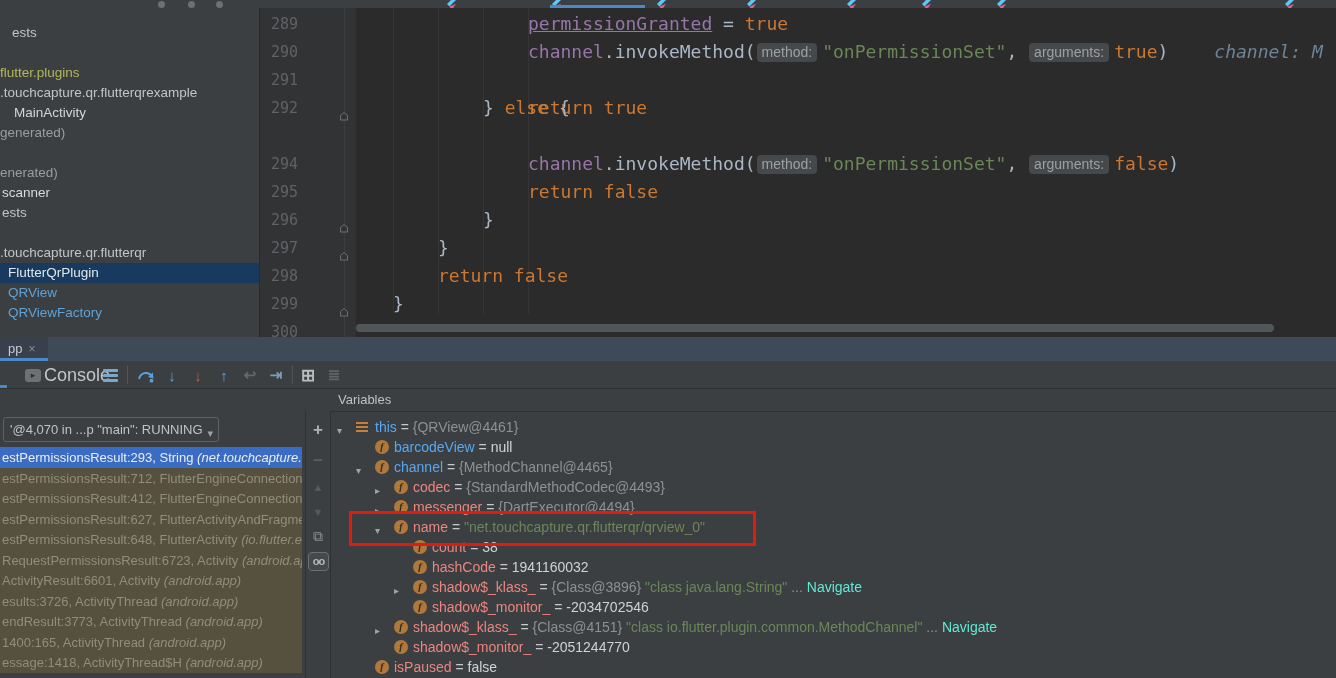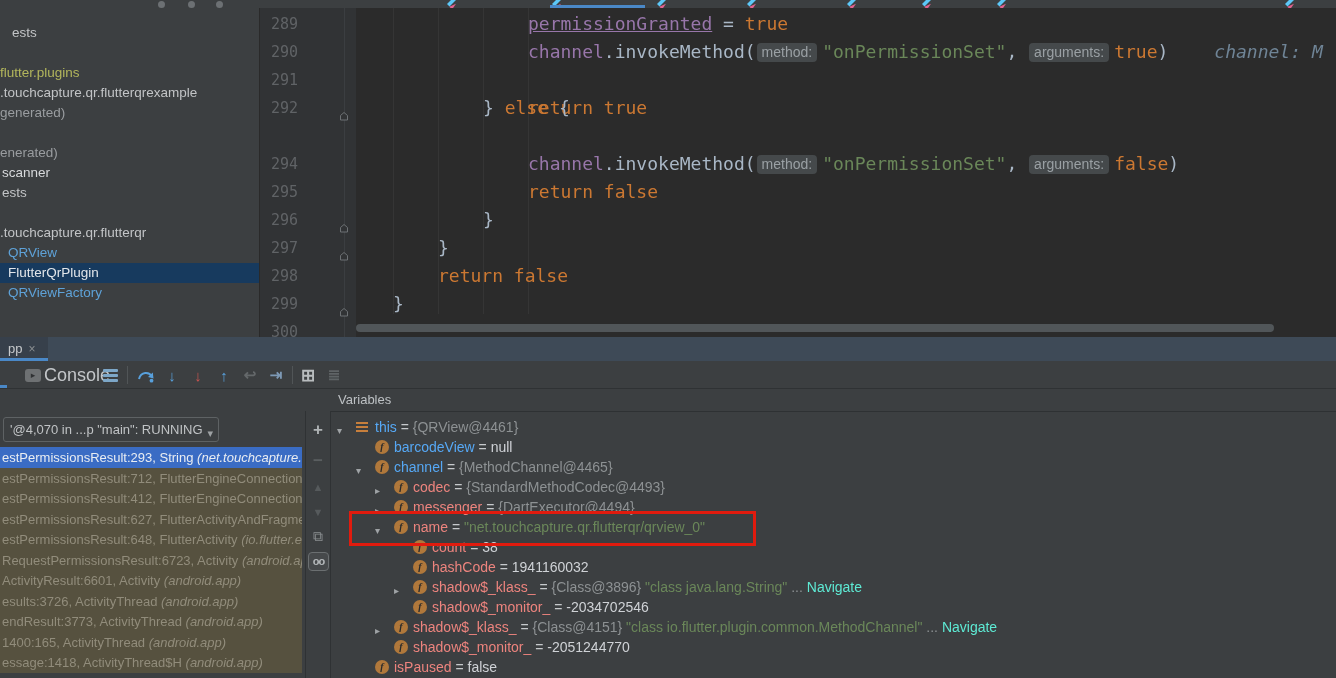--- a/index.html
+++ b/index.html
@@ -144,27 +144,28 @@
       <span class="ftab-icon" style="left: 1283px;"><svg width="12" height="12" viewBox="0 0 12 12">
           <path d="M7 1 L2 6 L4.5 8.5 L11 2 Z" fill="#5cc8f8"></path>
           <path d="M7 11.5 L4.3 8.7 L11 5.8 Z" fill="#e0628e"></path>
         </svg></span>
       <div id="tab-underline" style="left: 550px; width: 95px;"></div>
     </div>
   <div id="project-panel">
       <div class="tree-row"><span class="tc-plain" style="padding-left: 12px; display: inline-block;">ests</span></div>
       <div class="tree-row gap"><span class="tc-olive" style="padding-left: 0px; display: inline-block;">flutter.plugins</span></div>
       <div class="tree-row"><span class="tc-plain" style="padding-left: 0px; display: inline-block;">.touchcapture.qr.flutterqrexample</span></div>
+      <div class="tree-row"><span class="tc-bright" style="padding-left: 14px; display: inline-block;">MainActivity</span></div>
       <div class="tree-row"><span class="tc-dim" style="padding-left: 0px; display: inline-block;">generated)</span></div>
       <div class="tree-row gap"><span class="tc-dim" style="padding-left: 0px; display: inline-block;">enerated)</span></div>
       <div class="tree-row"><span class="tc-bold" style="padding-left: 2px; display: inline-block;">scanner</span></div>
       <div class="tree-row"><span class="tc-plain" style="padding-left: 2px; display: inline-block;">ests</span></div>
       <div class="tree-row gap"><span class="tc-plain" style="padding-left: 0px; display: inline-block;">.touchcapture.qr.flutterqr</span></div>
+      <div class="tree-row sel"><span class="" style="padding-left: 8px; display: inline-block;">FlutterQrPlugin</span></div>
       <div class="tree-row"><span class="tc-blue" style="padding-left: 8px; display: inline-block;">QRView</span></div>
-      <div class="tree-row sel"><span class="" style="padding-left: 8px; display: inline-block;">FlutterQrPlugin</span></div>
       <div class="tree-row"><span class="tc-blue" style="padding-left: 8px; display: inline-block;">QRViewFactory</span></div>
     </div>
   <div id="editor">
     <div id="gutter">
         <div id="fold-line"></div>
       </div>
   <div class="iguide" style="left: 133px;"></div>
       <div class="iguide" style="left: 178px;"></div>
       <div class="iguide" style="left: 223px;"></div>
       <div class="iguide" style="left: 268px;"></div>

